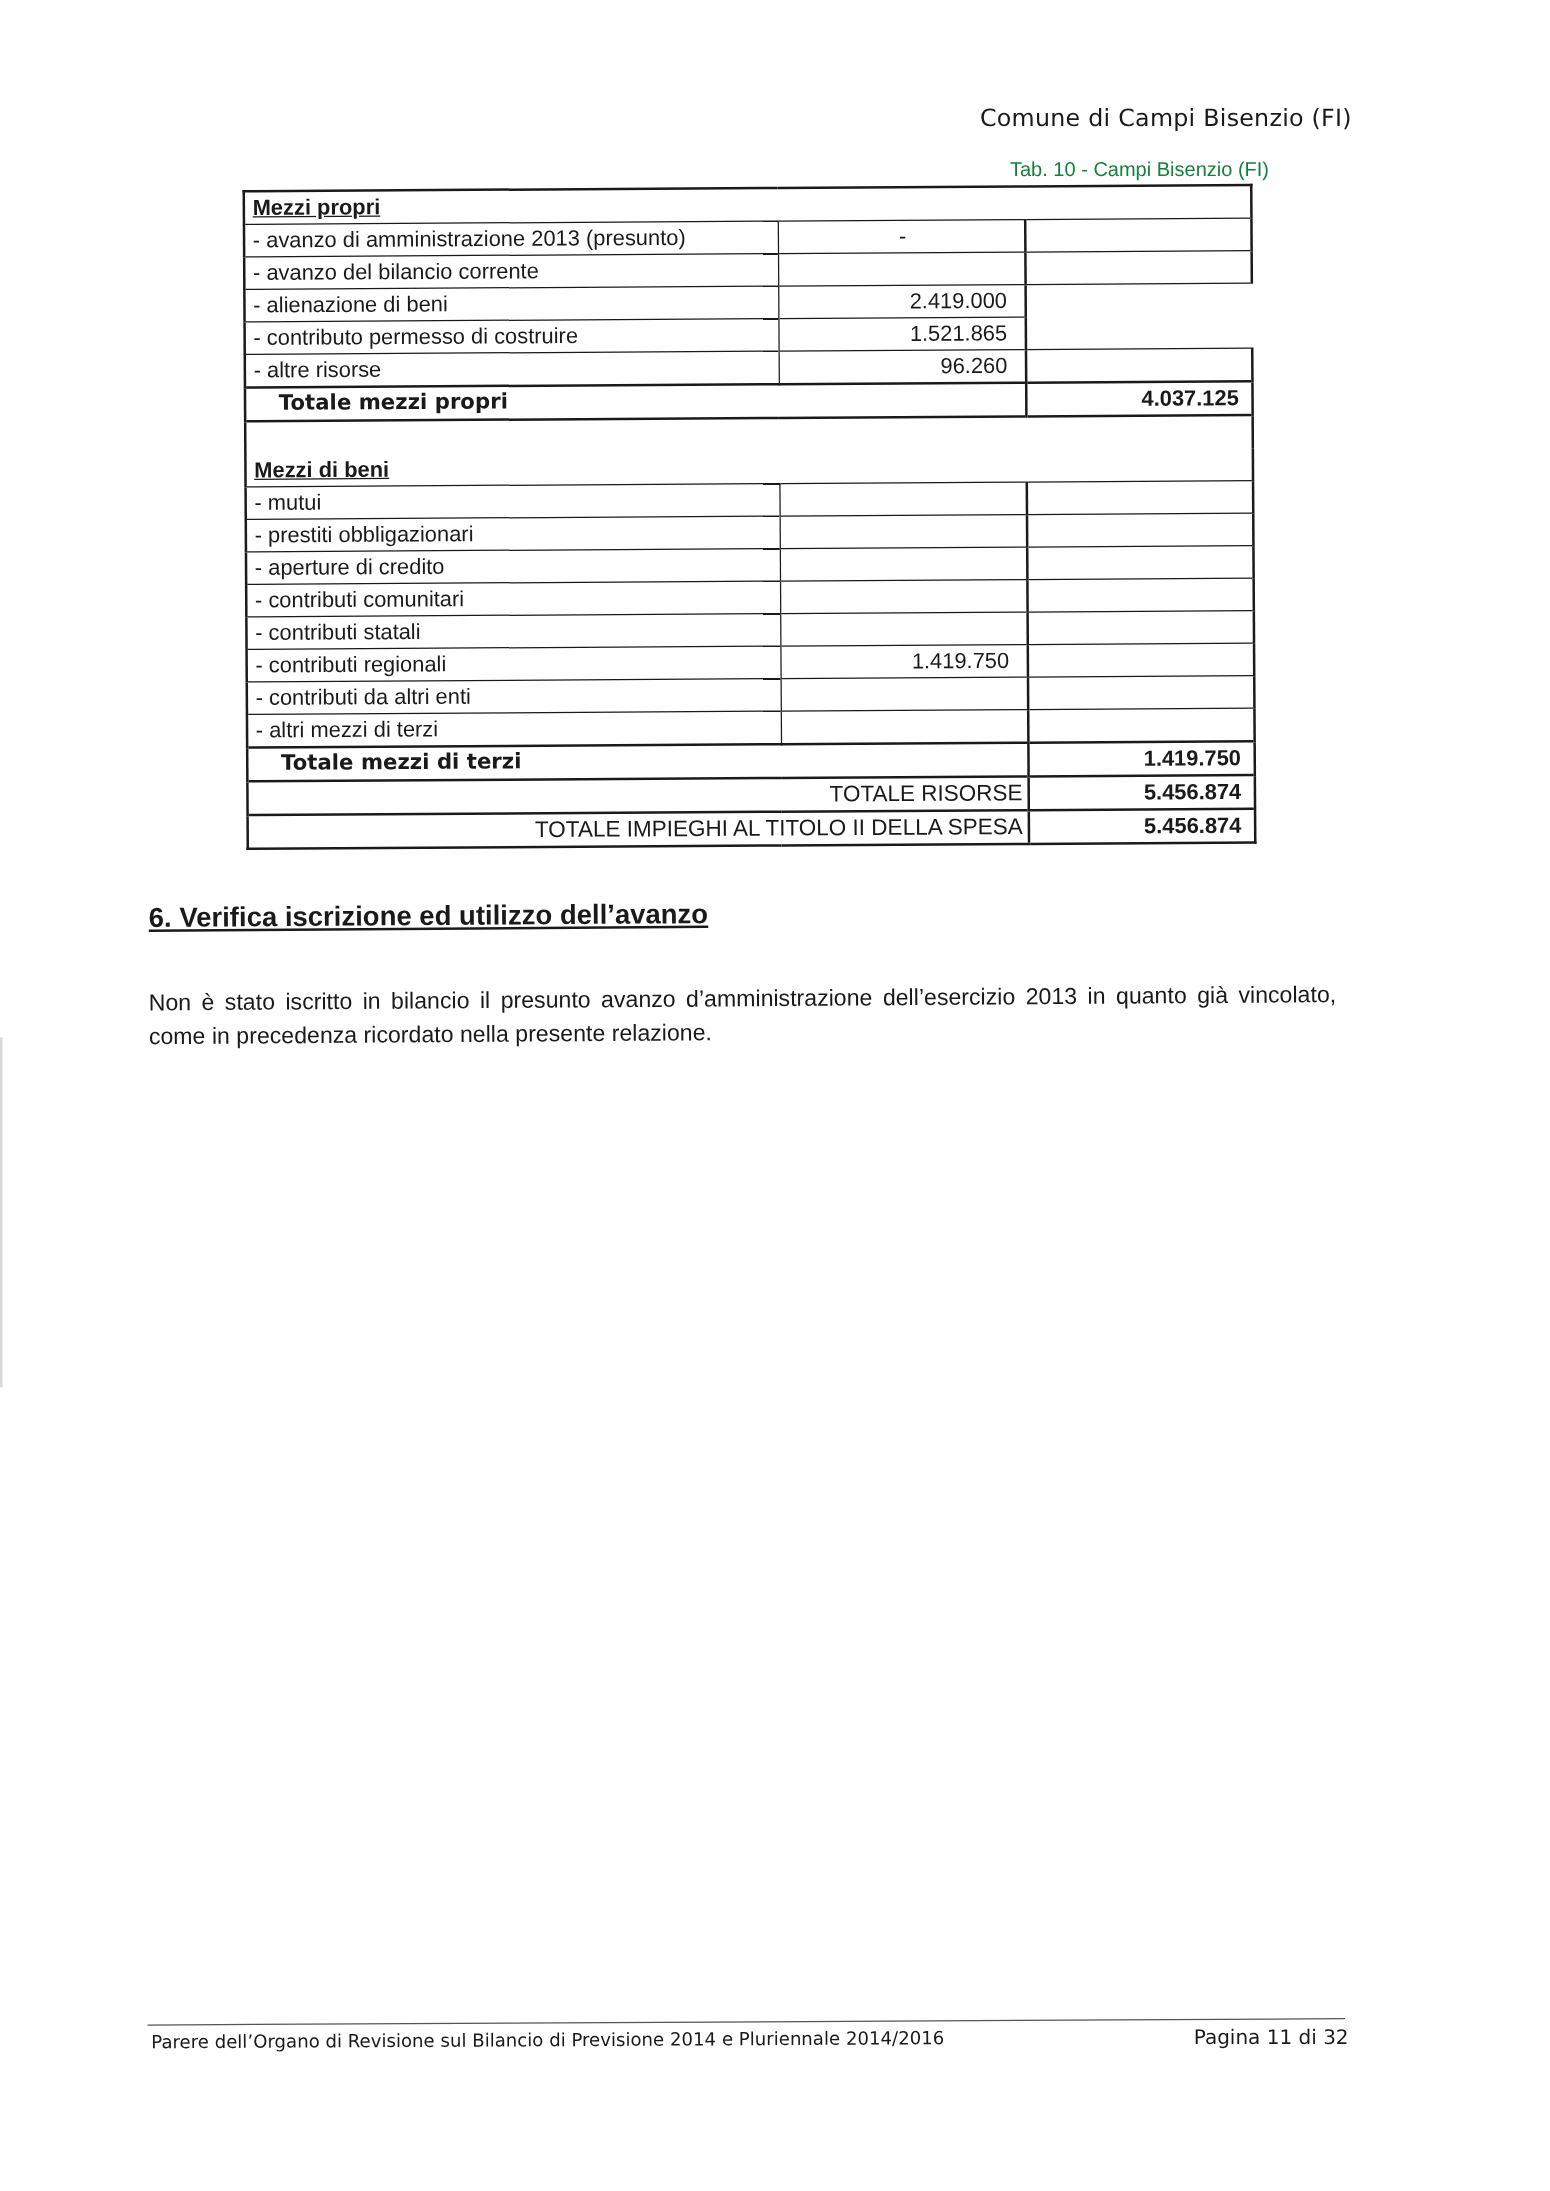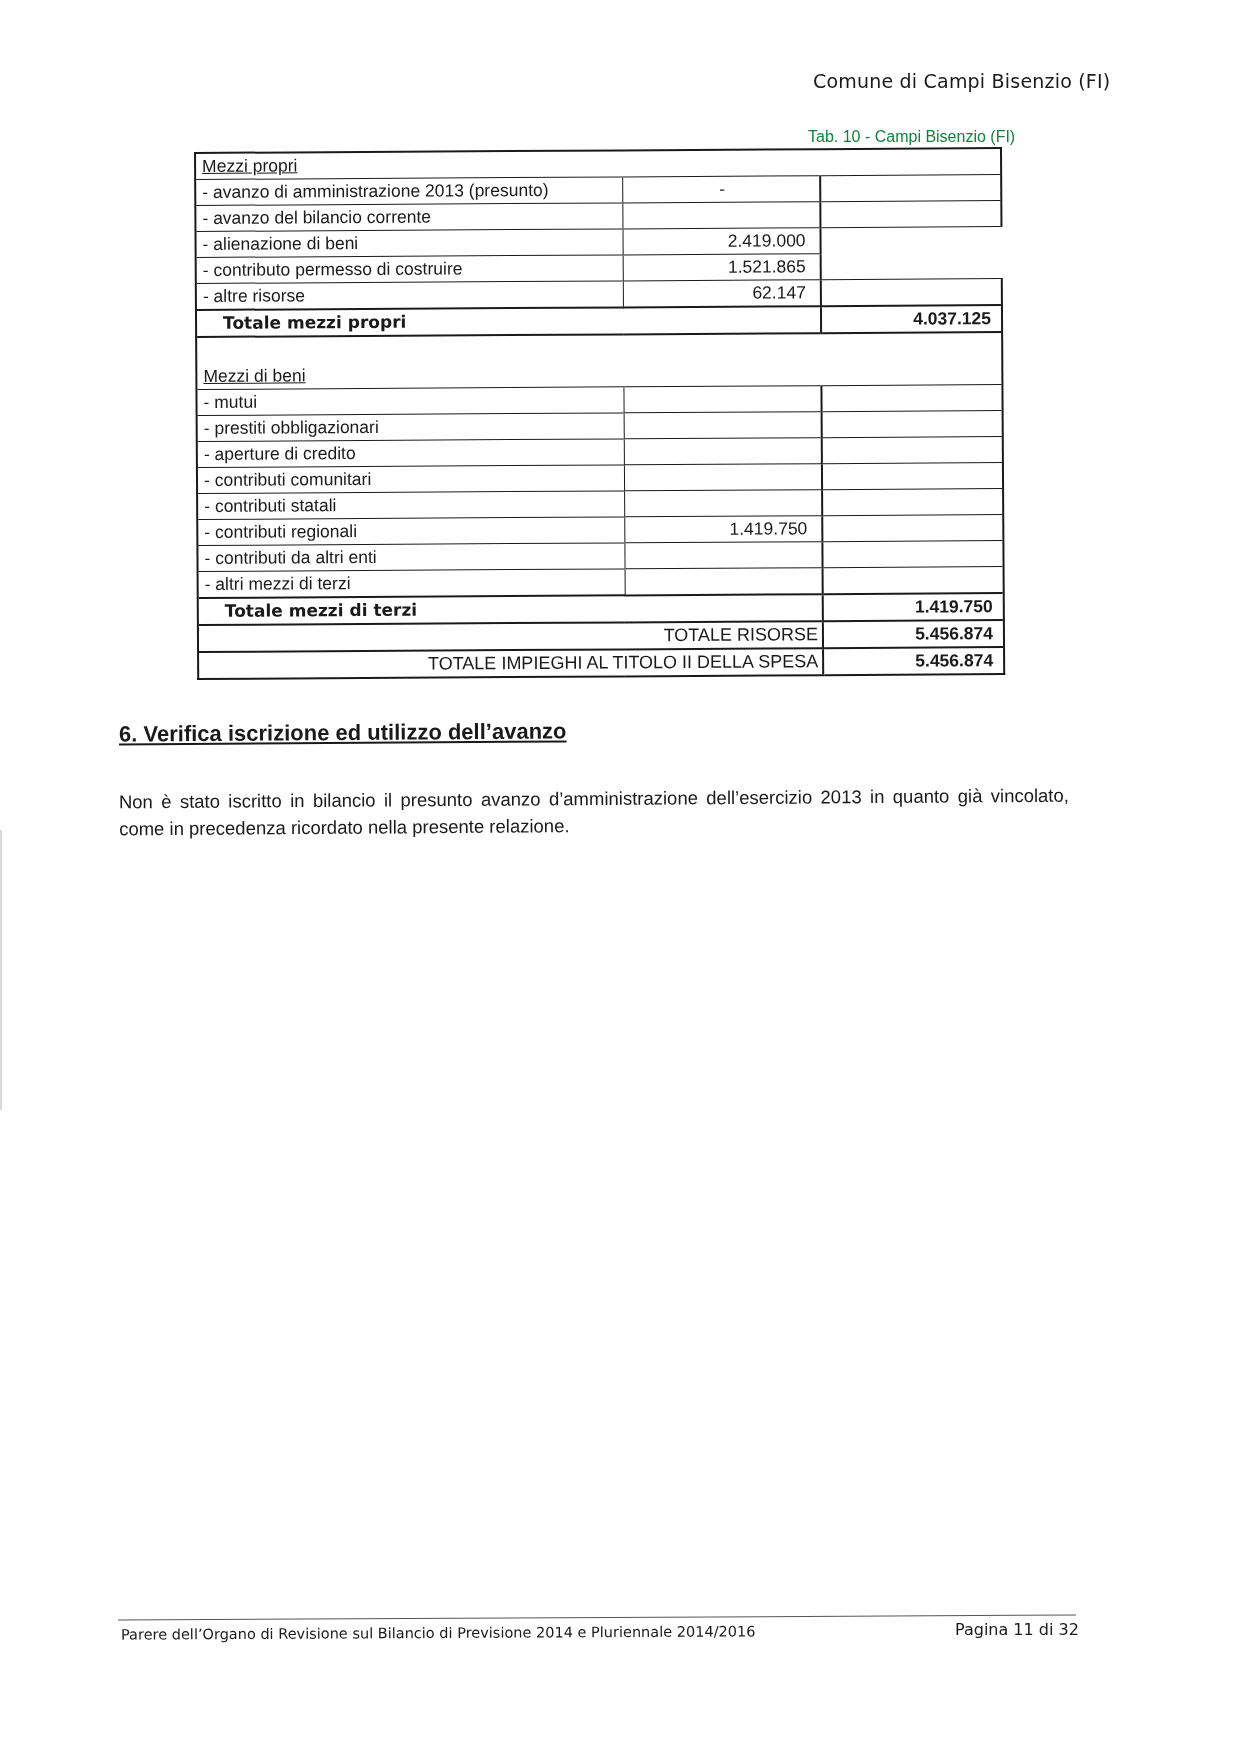--- a/index.html
+++ b/index.html
@@ -11,26 +11,25 @@
       width: 1240px;
       height: 1753px;
       position: relative;
       overflow: hidden;
       color: #1a1a1a;
       font-family: "Liberation Sans", sans-serif;
     }
     .header-title {
       position: absolute;
       left: 784px;
-      top: 70px;
+      top: 84px;
       font-family: "DejaVu Sans", sans-serif;
       font-size: 19px;
       letter-spacing: 0.2px;
       color: #1a1a1a;
-      margin-left: 29px;
     }
     .table-caption {
       position: absolute;
       left: 808px;
       top: 128px;
       font-size: 16px;
       color: #15803d;
     }
     
     .fin-table {
@@ -66,21 +65,21 @@
       border-left: 2px solid #1a1a1a;
       border-right: 2px solid #1a1a1a;
       font-weight: bold;
     }
     .fin-table td.c-span-lbl {
       border-left: 2px solid #1a1a1a;
     }
     .fin-table tr.first td { border-top: 2.5px solid #1a1a1a; }
     .fin-table tr.last td { border-bottom: 2px solid #1a1a1a; }
     .section-title {
-      font-weight: normal;
+      font-weight: bold;
       text-decoration: underline;
     }
     .total-label {
       font-weight: bold;
       padding-left: 26px !important;
       font-family: "DejaVu Sans", sans-serif;
       font-size: 17px;
     }
     .grand-label {
       text-align: right;
@@ -176,21 +175,21 @@
       <td class="c-val">2.419.000</td>
       <td class="c-tot no-right"></td>
     </tr>
     <tr>
       <td class="c-label">- contributo permesso di costruire</td>
       <td class="c-val">1.521.865</td>
       <td class="c-tot no-right" style="border-top:none;"></td>
     </tr>
     <tr>
       <td class="c-label">- altre risorse</td>
-      <td class="c-val">62.147</td>
+      <td class="c-val">96.260</td>
       <td class="c-tot"></td>
     </tr>
     <tr style="border-top:2px solid #1a1a1a;">
       <td colspan="2" class="c-span-lbl total-label" style="border-top:2px solid #1a1a1a;">Totale mezzi propri</td>
       <td class="c-tot" style="border-top:2px solid #1a1a1a;">4.037.125</td>
     </tr>
 
     <tr class="spacer">
       <td colspan="3" class="c-span-lbl" style="border-right:2px solid #1a1a1a;height:26px;"></td>
     </tr>

